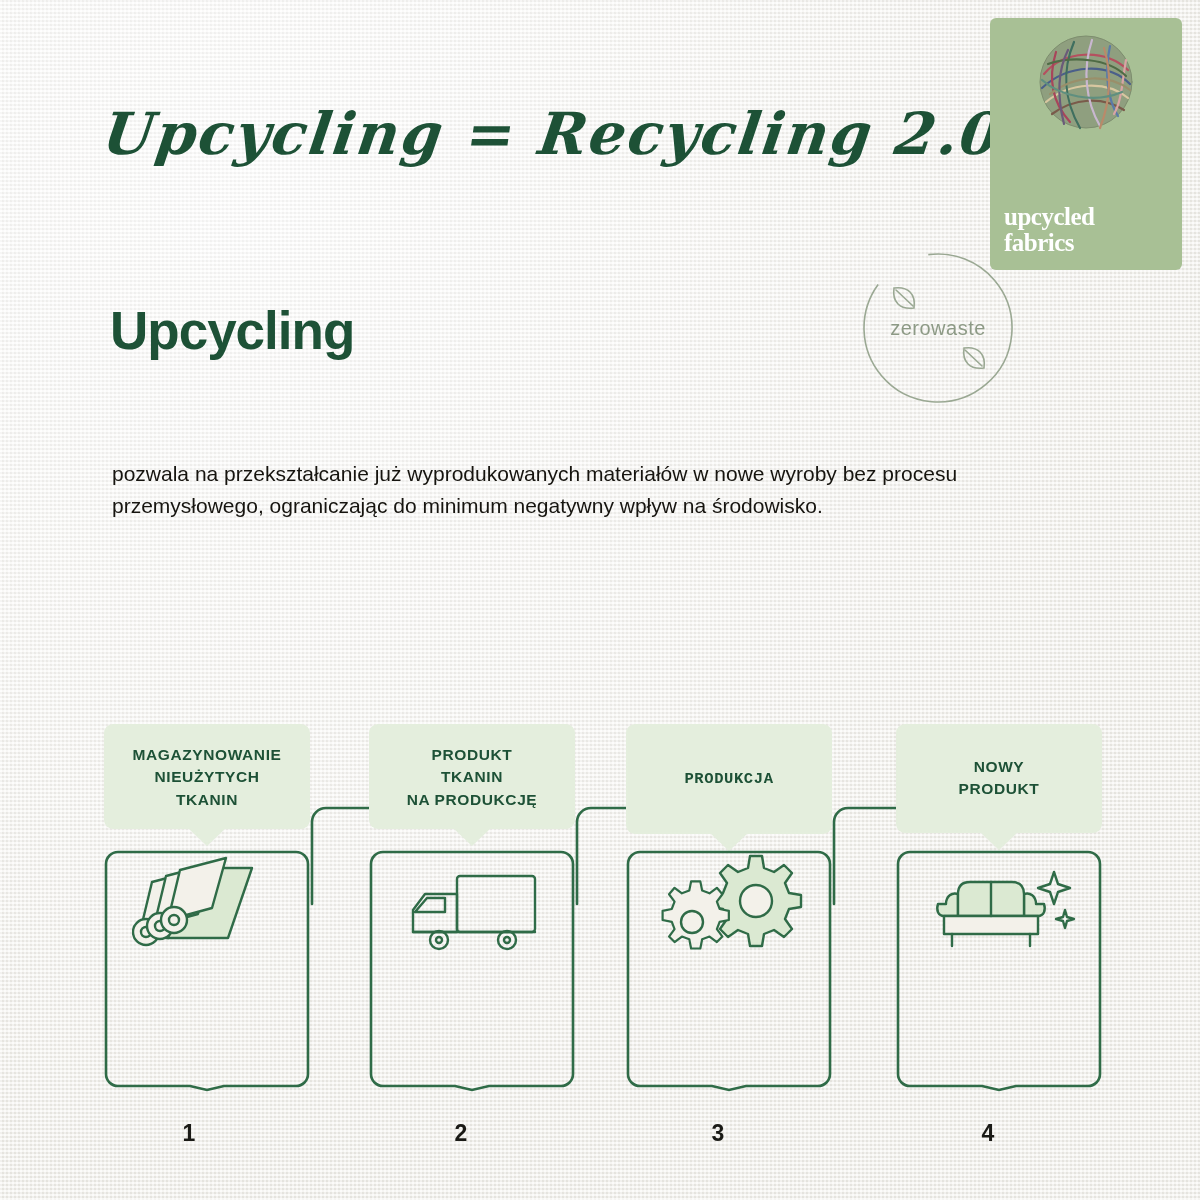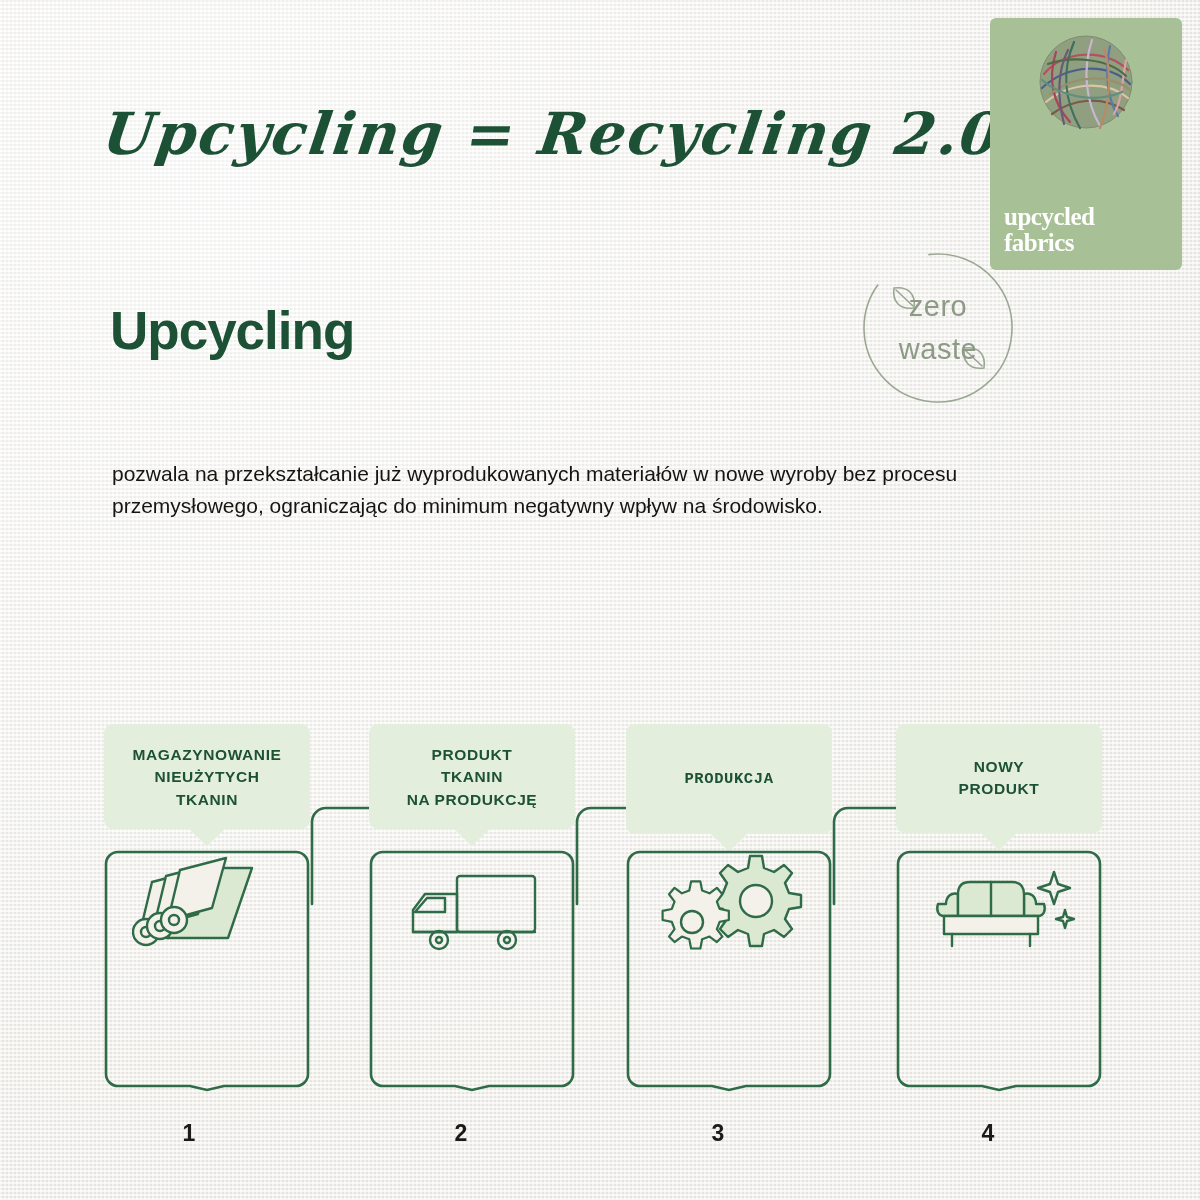--- a/index.html
+++ b/index.html
@@ -80,25 +80,25 @@
     position: absolute;
     left: 858px;
     top: 248px;
     width: 160px;
     height: 160px;
   }
   #zero-waste .zw-text {
     position: absolute;
     inset: 0;
     display: flex;
-    flex-direction: column;
+    flex-direction: row;
     align-items: center;
     justify-content: center;
     color: #8d9a86;
-    font-size: 29px;
+    font-size: 20px;
     line-height: 1.5;
     letter-spacing: 0.5px;
   }
 
   
   #main-heading {
     position: absolute;
     left: 110px;
     top: 300px;
     font-size: 53px;

